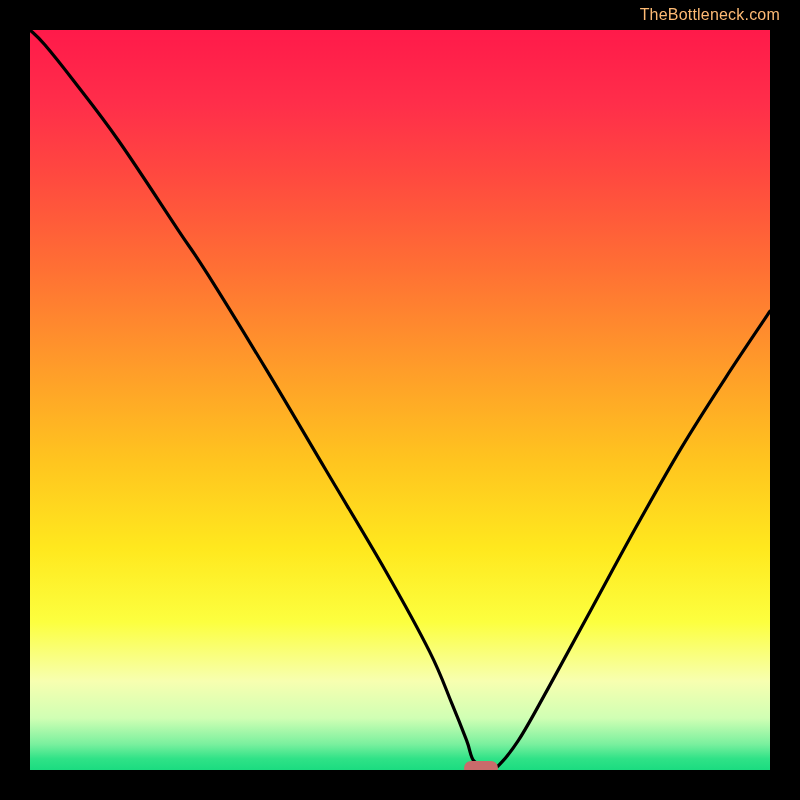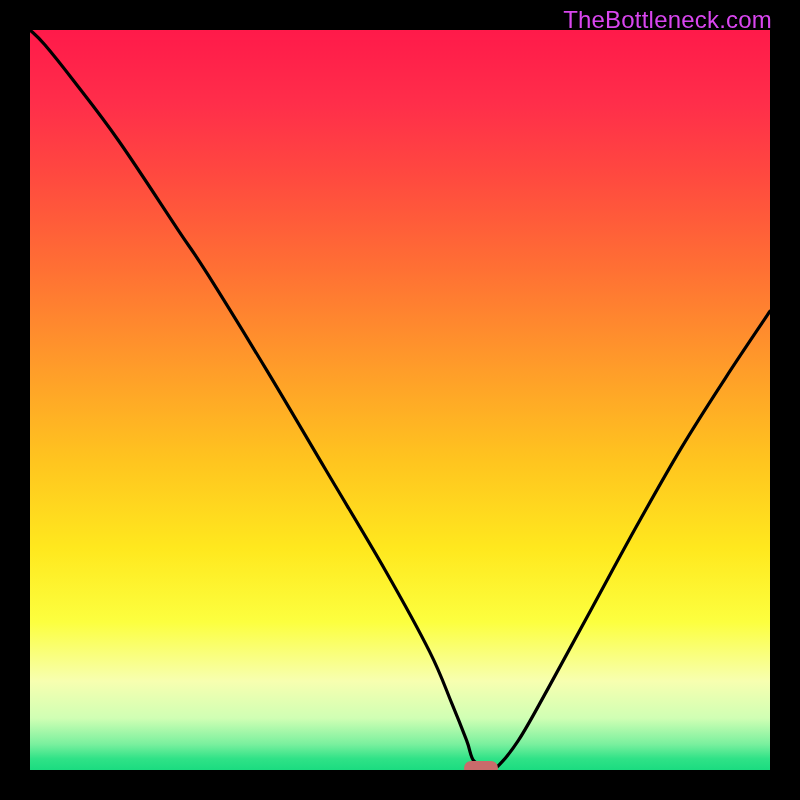--- a/index.html
+++ b/index.html
@@ -27,25 +27,25 @@
   .gradient-bg {
     position: absolute;
     left: 0;
     top: 0;
     width: 100%;
     height: 100%;
   }
   .watermark {
     position: absolute;
     top: 6px;
-    right: 28px;
+    right: 20px;
     font-family: Arial, Helvetica, sans-serif;
-    font-size: 24px;
+    font-size: 16px;
     font-weight: 500;
-    color: #d946ef;
+    color: #fdba74;
     letter-spacing: 0.2px;
   }
   svg.curve {
     position: absolute;
     left: 0;
     top: 0;
     width: 100%;
     height: 100%;
   }
   .marker {

